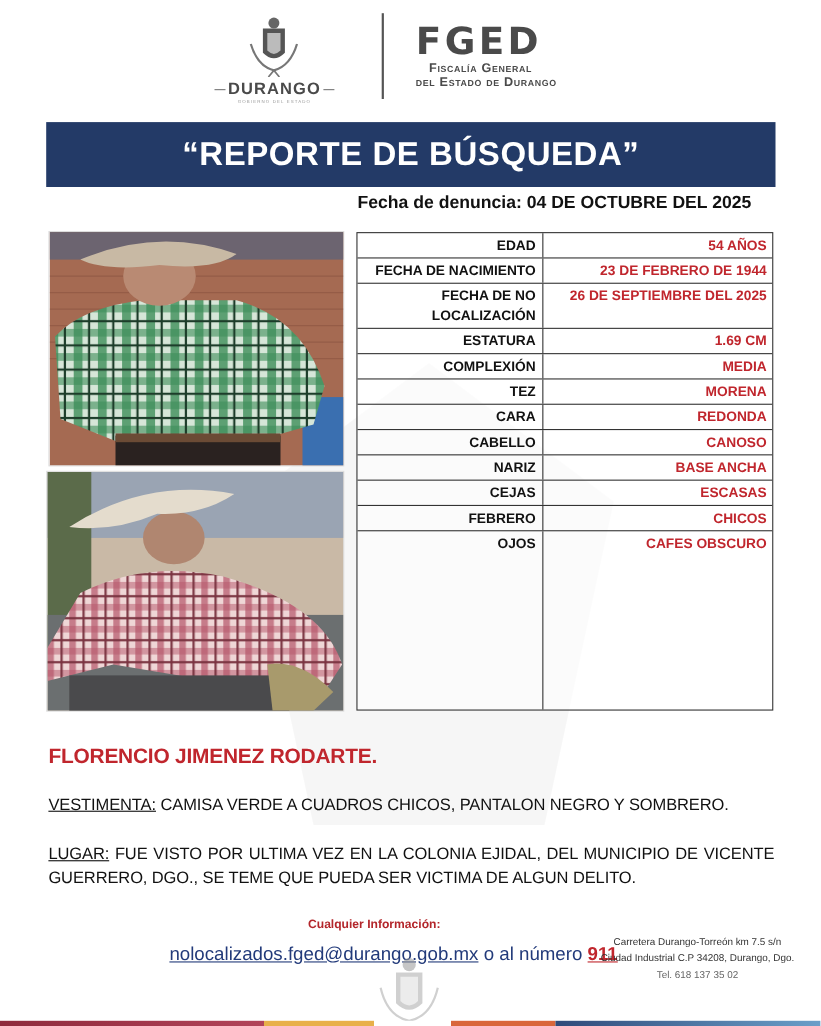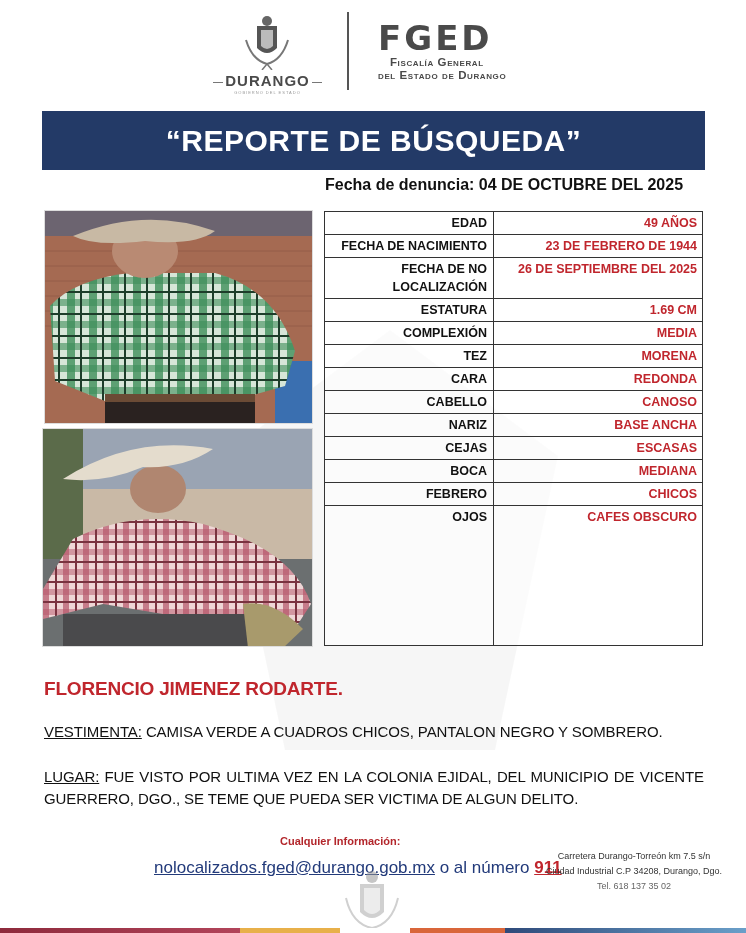--- a/index.html
+++ b/index.html
@@ -12,21 +12,21 @@
   }
   .watermark {
     position: absolute; left: 180px; top: 300px; width: 420px; height: 480px;
     opacity: 0.06; pointer-events: none;
   }
   
   .header {
     position: absolute; top: 8px; left: 0; width: 746px; height: 90px;
   }
   .logo-durango {
-    position: absolute; left: 200px; top: 4px; width: 135px; height: 85px;
+    position: absolute; left: 182px; top: 4px; width: 135px; height: 85px;
     text-align: center;
   }
   .logo-durango .crest { position: absolute; left: 44px; top: 2px; width: 46px; height: 56px; }
   .logo-durango .name {
     position: absolute; left: 0; top: 60px; width: 135px;
     font-weight: bold; font-size: 15px; color: #4a4a4a; letter-spacing: 1px;
     text-align: center;
   }
   .logo-durango .name::before, .logo-durango .name::after {
     content: ""; display: inline-block; width: 10px; height: 1px; background: #777;
@@ -197,21 +197,21 @@
     <path d="M20 50 Q90 5 170 20 Q140 40 100 38 Q60 55 20 50 Z" fill="#e4dccd"></path>
     <rect x="20" y="185" width="200" height="34" fill="#4a4a4c"></rect>
     <path d="M200 175 Q230 170 260 200 L240 219 L205 219 Z" fill="#a89a6c"></path>
   </svg>
 </div>
 
 <div class="table">
   <div class="rows-wrap">
     <div class="row">
       <div class="cell-label">EDAD</div>
-      <div class="cell-value">49 AÑOS</div>
+      <div class="cell-value">54 AÑOS</div>
     </div>
     <div class="row">
       <div class="cell-label">FECHA DE NACIMIENTO</div>
       <div class="cell-value">23 DE FEBRERO DE 1944</div>
     </div>
     <div class="row">
       <div class="cell-label">FECHA DE NO LOCALIZACIÓN</div>
       <div class="cell-value">26 DE SEPTIEMBRE DEL 2025</div>
     </div>
     <div class="row">
@@ -234,24 +234,20 @@
       <div class="cell-label">CABELLO</div>
       <div class="cell-value">CANOSO</div>
     </div>
     <div class="row">
       <div class="cell-label">NARIZ</div>
       <div class="cell-value">BASE ANCHA</div>
     </div>
     <div class="row">
       <div class="cell-label">CEJAS</div>
       <div class="cell-value">ESCASAS</div>
-    </div>
-    <div class="row">
-      <div class="cell-label">BOCA</div>
-      <div class="cell-value">MEDIANA</div>
     </div>
     <div class="row">
       <div class="cell-label">FEBRERO</div>
       <div class="cell-value">CHICOS</div>
     </div>
     <div class="row">
       <div class="cell-label">OJOS</div>
       <div class="cell-value">CAFES OBSCURO</div>
     </div>
   </div>

